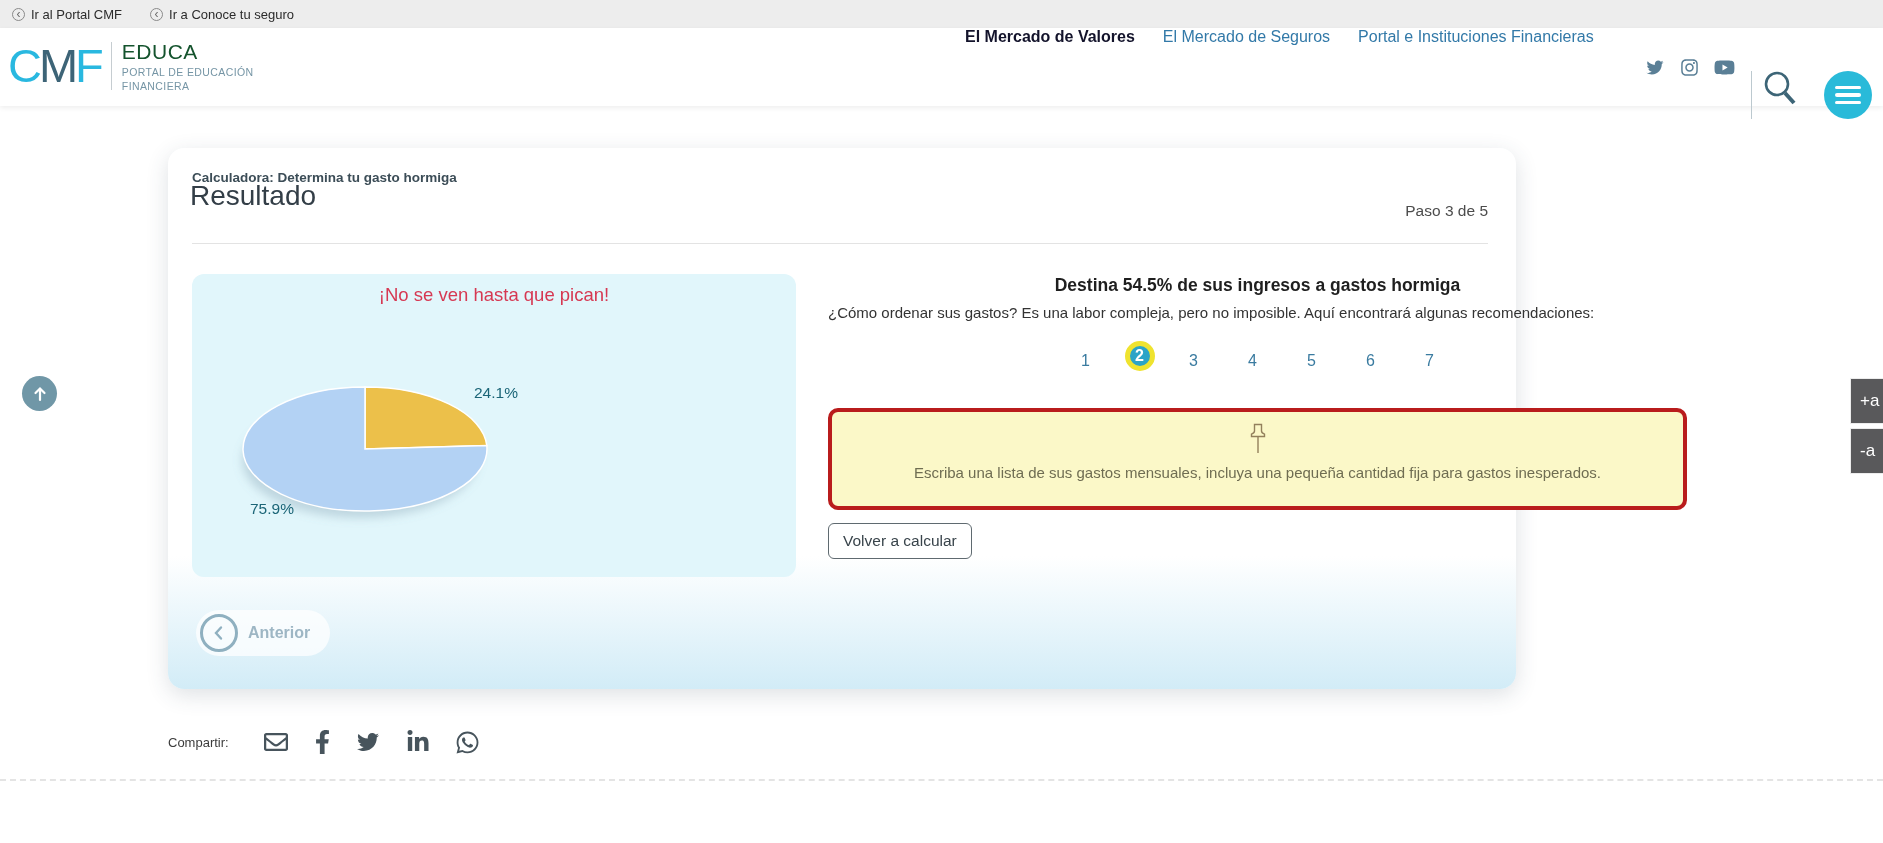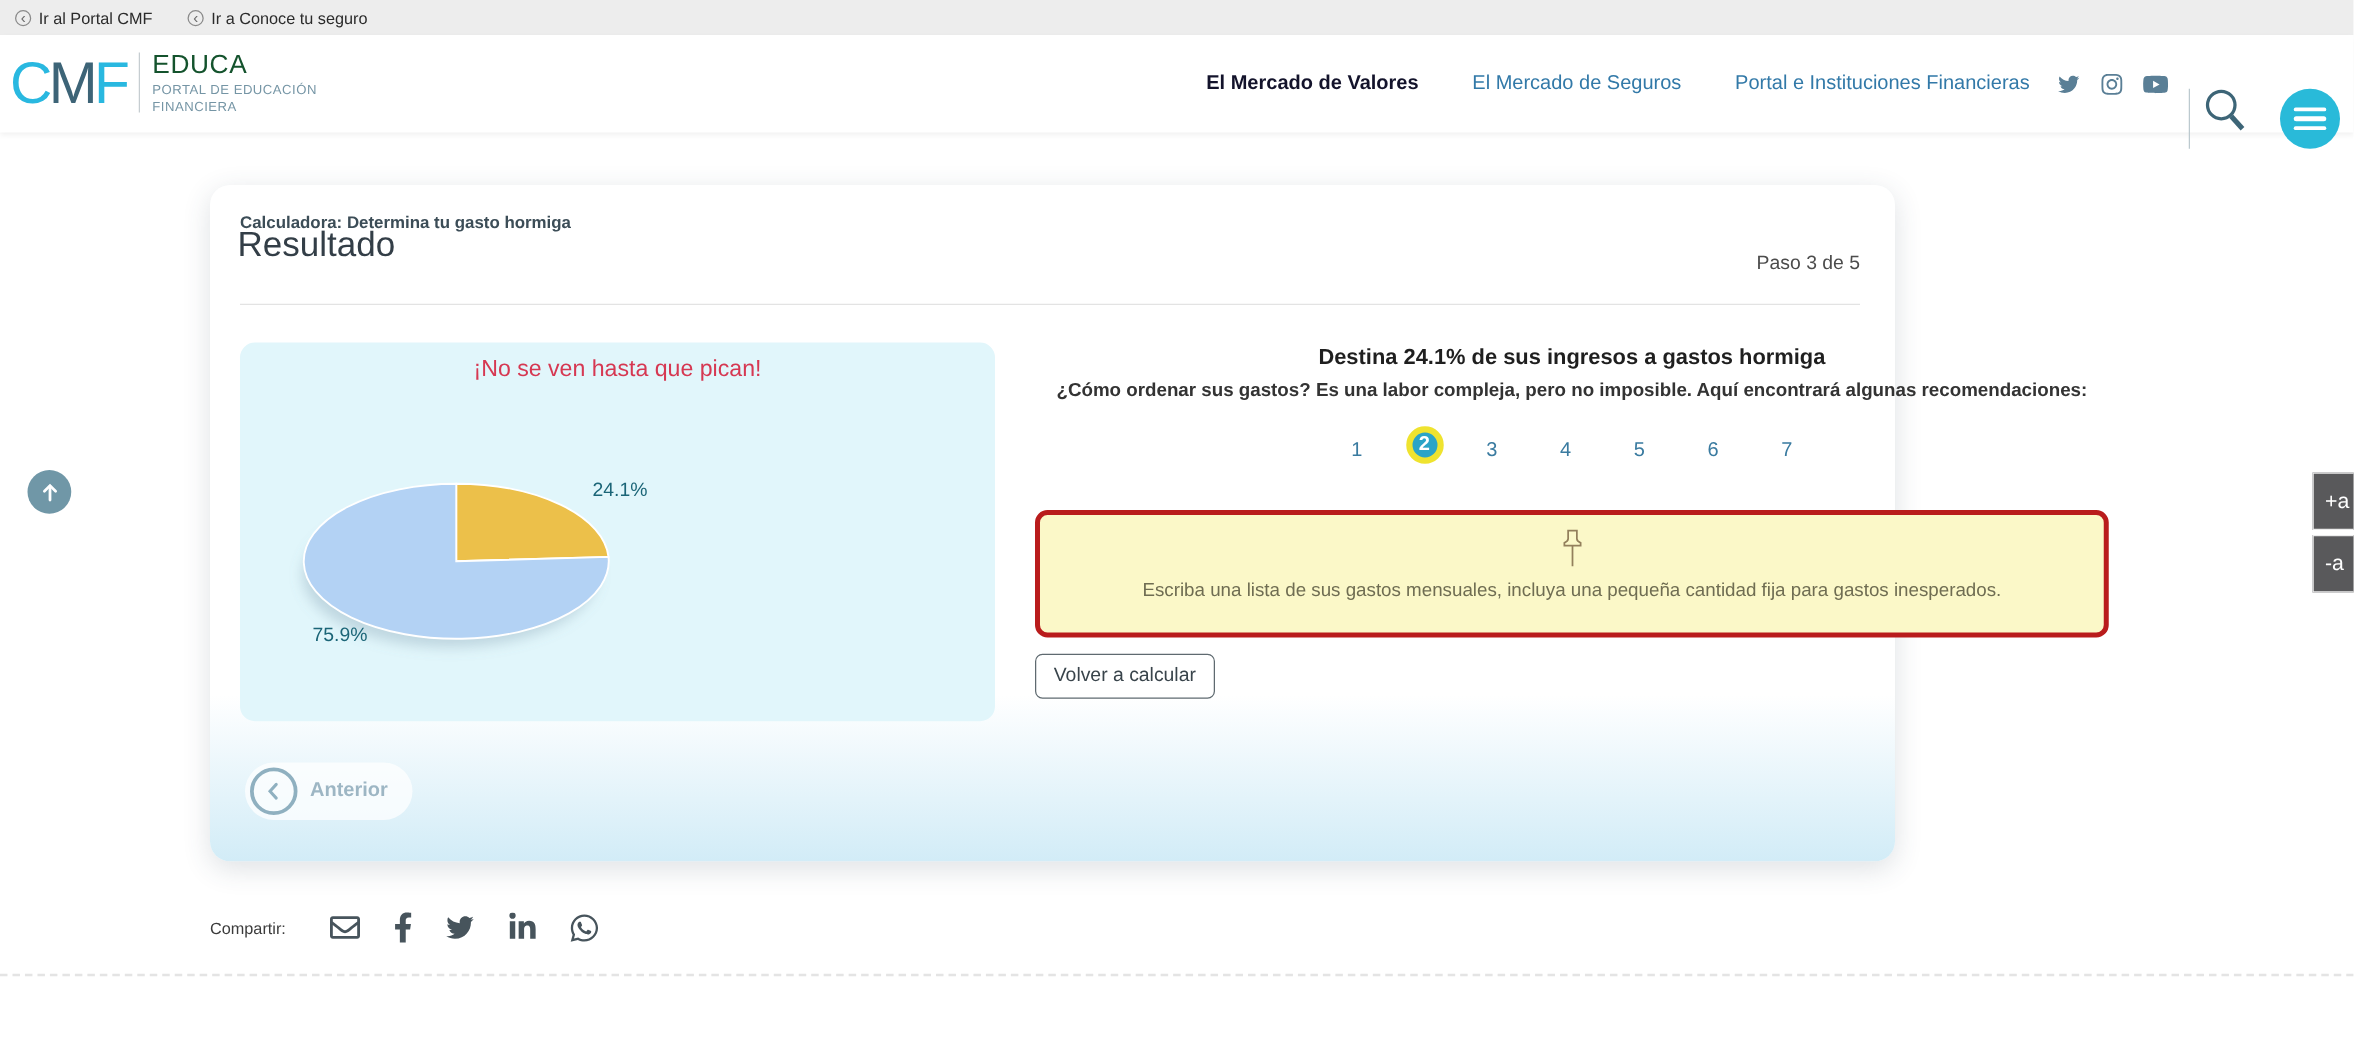--- a/index.html
+++ b/index.html
@@ -17,21 +17,21 @@
   
   #header { position:absolute; left:0; top:28px; width:1883px; height:78px; background:#fff;
             box-shadow:0 2px 5px rgba(0,0,0,.07); }
   .logo { position:absolute; left:8px; top:12px; display:flex; align-items:center; gap:10px; cursor:pointer; }
   .logo-cmf { font-size:47px; font-weight:400; letter-spacing:-3px; line-height:.95; }
   .logo-cmf .cy { color:#29b8e0; } .logo-cmf .dk { color:#3d6477; }
   .logo-sep { width:1px; height:48px; background:#c6cdd1; }
   .logo-text .l1 { font-size:21px; font-weight:400; color:#14532d; letter-spacing:.5px; }
   .logo-text .l2 { font-size:10.5px; color:#7595a5; letter-spacing:.4px; margin-top:2px; }
 
-  #nav { position:absolute; left:965px; top:0; height:78px; display:flex; align-items:center; gap:43px; font-size:16px; }
+  #nav { position:absolute; left:965px; top:0; height:78px; display:flex; gap:28px; font-size:16px; }
   .nav-link { color:#3279a8; cursor:pointer; white-space:nowrap; }
   .nav-link.active { color:#13132b; font-weight:700; }
 
   #social { position:absolute; left:1645px; top:0; height:78px; display:flex; align-items:center; gap:15px; color:#5a7f96; }
   #social svg { display:block; cursor:pointer; }
   .hdr-vdiv { position:absolute; left:1751px; top:43px; width:1px; height:48px; background:#bcc9cf; }
   #search-btn { position:absolute; left:1760px; top:40px; width:40px; height:40px; cursor:pointer; }
   #menu-btn { position:absolute; left:1824px; top:43px; width:48px; height:48px; border-radius:50%;
               background:#29bad9; display:flex; flex-direction:column; align-items:center; justify-content:center; gap:4px; cursor:pointer; }
   #menu-btn i { display:block; width:26px; height:3.5px; background:#fff; border-radius:2px; }
@@ -48,21 +48,21 @@
   .panel { position:absolute; left:24px; top:126px; width:604px; height:303px; background:#e1f6fb; border-radius:12px; z-index:1; }
   .panel-title { position:absolute; left:0; right:0; top:10px; text-align:center; font-size:18.5px; color:#d63852; }
   .pie-svg { position:absolute; left:0; top:0; }
   .pie-label { position:absolute; font-size:15.5px; color:#1b6577; }
   .lab-a { left:282px; top:110px; }
   .lab-b { left:58px; top:226px; }
 
   
   .rightcol { position:absolute; left:660px; top:127px; width:859px; }
   .res-head { position:absolute; left:0; right:0; top:0; text-align:center; font-size:17.5px; font-weight:700; color:#1f1f1f; }
-  .res-sub  { position:absolute; left:0; right:0; top:29px; text-align:center; font-size:15px; color:#333;font-weight:bold; }
+  .res-sub  { position:absolute; left:0; right:0; top:29px; text-align:left; font-size:15px; color:#333; }
   .pager { position:absolute; left:0; right:0; top:66px; display:flex; justify-content:center; gap:19px; }
   .page-dot { width:40px; height:40px; display:flex; align-items:center; justify-content:center;
               font-size:16px; color:#3a7ba0; cursor:pointer; border-radius:50%; }
   .page-dot.active { width:30px; height:30px; margin:0 0; background:#2ba4c7; color:#fff; font-weight:700;
                      border:5px solid #efe32f; }
   .tip { position:absolute; left:0; top:133px; width:859px; height:102px; background:#fbf8c8;
          border:4px solid #b91c1c; border-radius:10px; }
   .pin { position:absolute; left:0; right:0; top:10px; display:flex; justify-content:center; }
   .tip-text { position:absolute; left:0; right:0; top:52px; text-align:center; font-size:15px; color:#6f6d52; }
   .recalc { position:absolute; left:0; top:248px; background:#fff; border:1px solid #5f6a70; border-radius:6px;
@@ -168,21 +168,21 @@
           </defs>
         <ellipse cx="168" cy="186" rx="118" ry="58" fill="rgba(110,140,160,.30)" filter="url(#pieShadow)"></ellipse>
       <path d="M173,175 L173.0,113.0 A122,62 0 0 1 294.8,171.5 Z" fill="#ecc04a" stroke="#ffffff" stroke-width="1.5"></path>
           <path d="M173,175 L294.8,171.5 A122,62 0 1 1 173.0,113.0 Z" fill="#b3d2f4" stroke="#ffffff" stroke-width="1.5"></path>
         </svg>
       <div class="pie-label lab-a">24.1%</div>
       <div class="pie-label lab-b">75.9%</div>
     </div>
 
     <div class="rightcol">
-      <div class="res-head">Destina 24.1% de sus ingresos a gastos hormiga</div>
+      <div class="res-head">Destina 54.5% de sus ingresos a gastos hormiga</div>
       <div class="res-sub">¿Cómo ordenar sus gastos? Es una labor compleja, pero no imposible. Aquí encontrará algunas recomendaciones:</div>
 
       <div class="pager">
         <span class="page-dot">1</span>
         <span class="page-dot active">2</span>
         <span class="page-dot">3</span>
         <span class="page-dot">4</span>
         <span class="page-dot">5</span>
         <span class="page-dot">6</span>
         <span class="page-dot">7</span>

